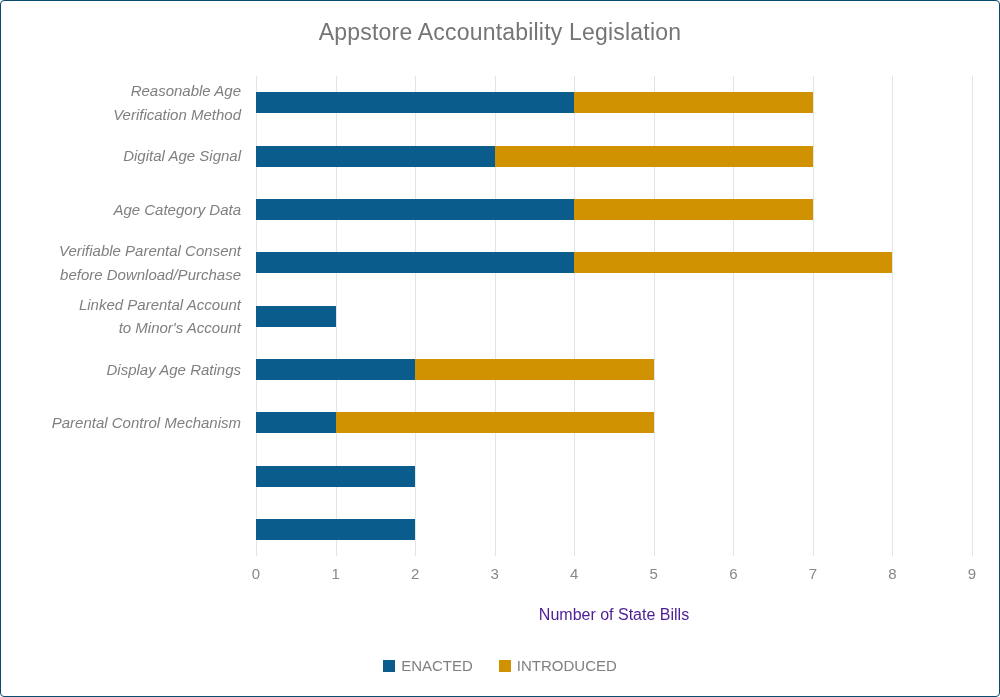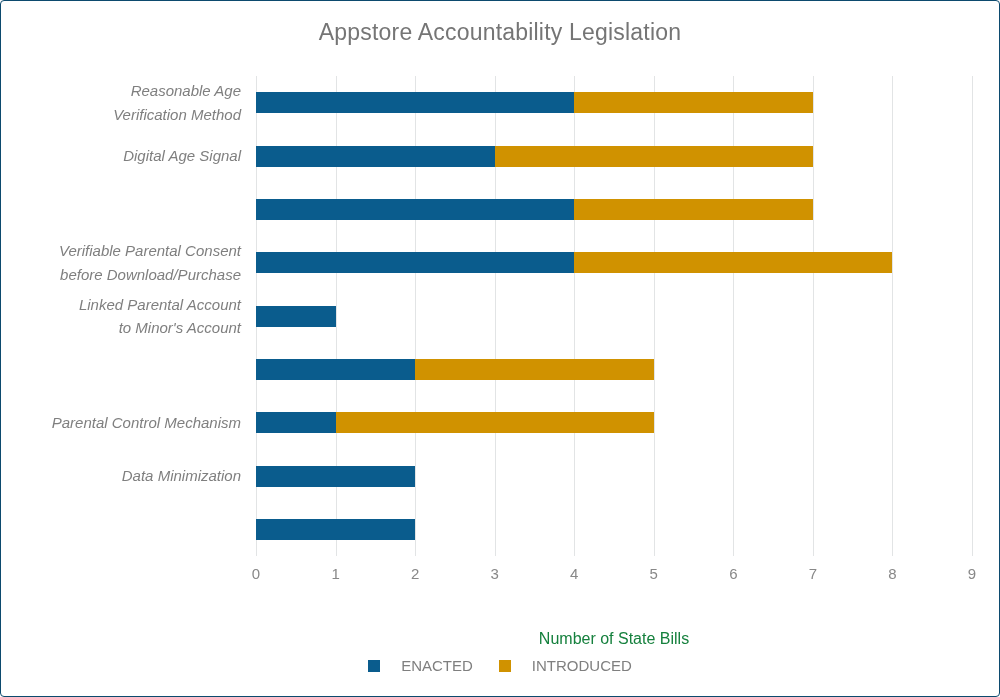--- a/index.html
+++ b/index.html
@@ -80,37 +80,36 @@
     font-size: 15px;
     color: #888888;
   }
   .x-axis-title {
     position: absolute;
     left: 255px;
     top: 605px;
     width: 716px;
     text-align: center;
     font-size: 16px;
-    color: #15803d;
-    margin-top: 24px;
+    color: #4c1d95;
   }
   .legend {
     position: absolute;
     left: 0;
     right: 0;
     top: 656px;
     display: flex;
     justify-content: center;
     align-items: center;
     gap: 26px;
   }
   .legend-item {
     display: flex;
     align-items: center;
-    gap: 21px;
+    gap: 6px;
   }
   .legend-swatch {
     width: 12px;
     height: 12px;
     display: inline-block;
   }
   .legend-label {
     font-size: 15px;
     color: #7f7f7f;
   }
@@ -118,26 +117,27 @@
 </head>
 <body>
 
 <div class="chart-frame">
   <div class="chart-title">Appstore Accountability Legislation</div>
 
   <div class="labels-col">
       <div class="category-label" style="top: 0px; height: 53.3333px;">Reasonable Age
 Verification Method</div>
       <div class="category-label" style="top: 53.3333px; height: 53.3333px;">Digital Age Signal</div>
+      <div class="category-label" style="top: 106.667px; height: 53.3333px;">Age Category Data</div>
       <div class="category-label" style="top: 213.333px; height: 53.3333px;">Linked Parental Account
 to Minor's Account</div>
       <div class="category-label" style="top: 160px; height: 53.3333px;">Verifiable Parental Consent
 before Download/Purchase</div>
+      <div class="category-label" style="top: 266.667px; height: 53.3333px;">Display Age Ratings</div>
       <div class="category-label" style="top: 320px; height: 53.3333px;">Parental Control Mechanism</div>
-      <div class="category-label" style="top: 373.333px; height: 53.3333px;">Data Minimization</div>
     </div>
 
   <div class="plot-area">
       <div class="gridline" style="left: 0px;"></div>
       <div class="gridline" style="left: 79.5556px;"></div>
       <div class="gridline" style="left: 159.111px;"></div>
       <div class="gridline" style="left: 238.667px;"></div>
       <div class="gridline" style="left: 318.222px;"></div>
       <div class="gridline" style="left: 397.778px;"></div>
       <div class="gridline" style="left: 477.333px;"></div>

